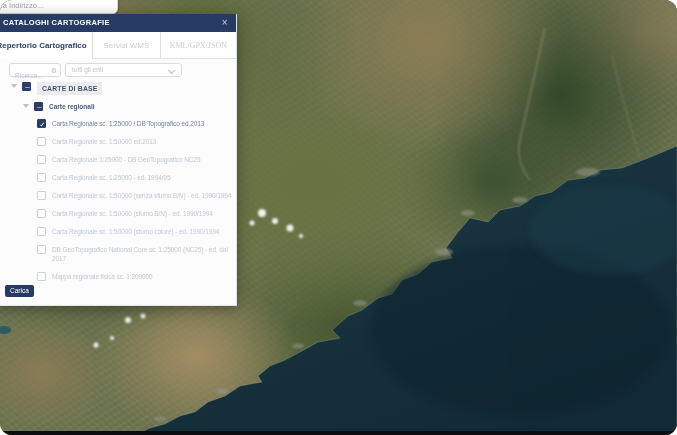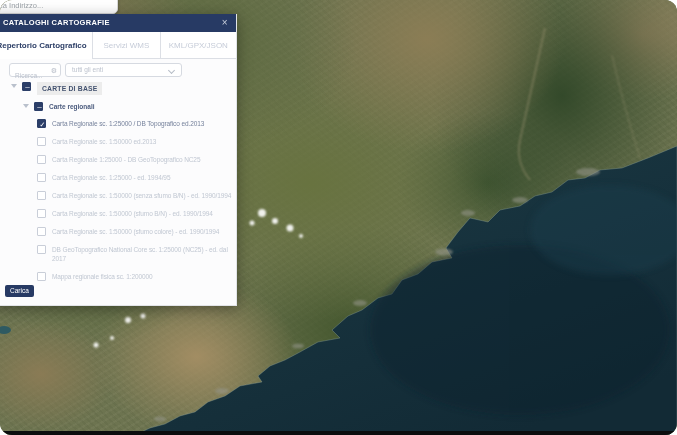--- a/index.html
+++ b/index.html
@@ -39,21 +39,21 @@
   .dlg-header{position:relative;height:18px;background:#273a64;color:#ffffff;
     font-size:7.5px;font-weight:bold;letter-spacing:.3px;line-height:18px;padding-left:12px;}
   .dlg-close{position:absolute;right:8px;top:0;line-height:17px;color:#c9cfdb;font-size:10px;cursor:pointer;font-weight:normal;}
 
   .tabs{display:flex;height:27px;background:#ffffff;}
   .tab{display:flex;align-items:center;justify-content:center;font-size:8px;color:#c6ccd8;
     border-bottom:1px solid #dcdfe5;cursor:pointer;}
   .tab.active{color:#2e4068;font-weight:bold;border-bottom:1px solid transparent;}
   .tab:nth-child(1){width:102px;}
   .tab:nth-child(2){width:68px;border-left:1px solid #dcdfe5;text-align:center;}
-  .tab:nth-child(3){width:77px;border-left:1px solid #dcdfe5;}
+  .tab:nth-child(3){width:77px;border-left:1px solid #dcdfe5;font-family:Liberation Serif, serif;}
 
   .filter-row{position:absolute;top:49px;left:18px;display:flex;gap:4px;}
   .search-box{position:relative;width:52px;height:14px;border:1px solid #d6dae1;border-radius:3px;background:#fff;}
   .search-box input{border:none;outline:none;background:transparent;width:38px;height:12px;font-size:6.5px;color:#bcc2cd;padding:0 0 0 5px;}
   .search-box input::placeholder{color:#bcc2cd;}
   .search-gear{position:absolute;right:3px;top:1px;font-size:7px;color:#b6bcc7;line-height:12px;}
   .ente-select{position:relative;width:117px;height:14px;border:1px solid #d6dae1;border-radius:3px;background:#fff;
     font-size:6.5px;color:#bcc2cd;line-height:12px;padding-left:6px;cursor:pointer;}
   .chev{position:absolute;right:7px;top:4px;width:5px;height:5px;border-right:1px solid #b6bcc7;border-bottom:1px solid #b6bcc7;transform:rotate(45deg);}
 

